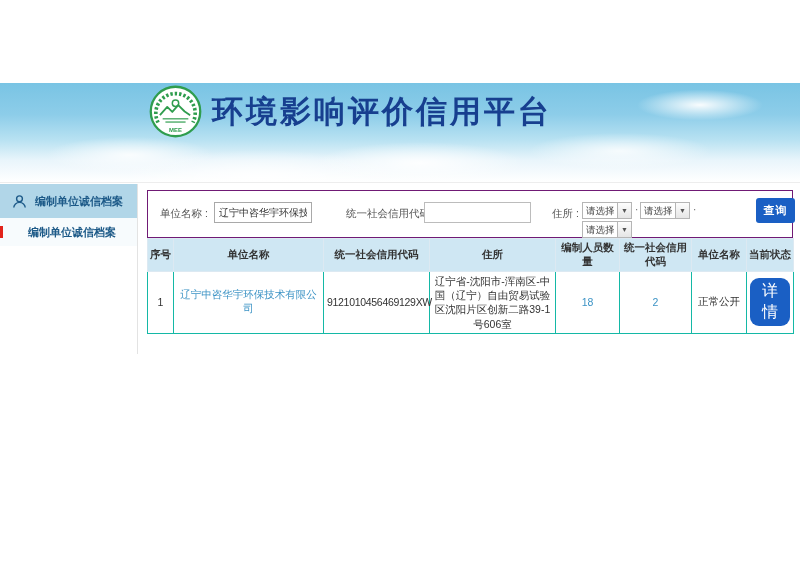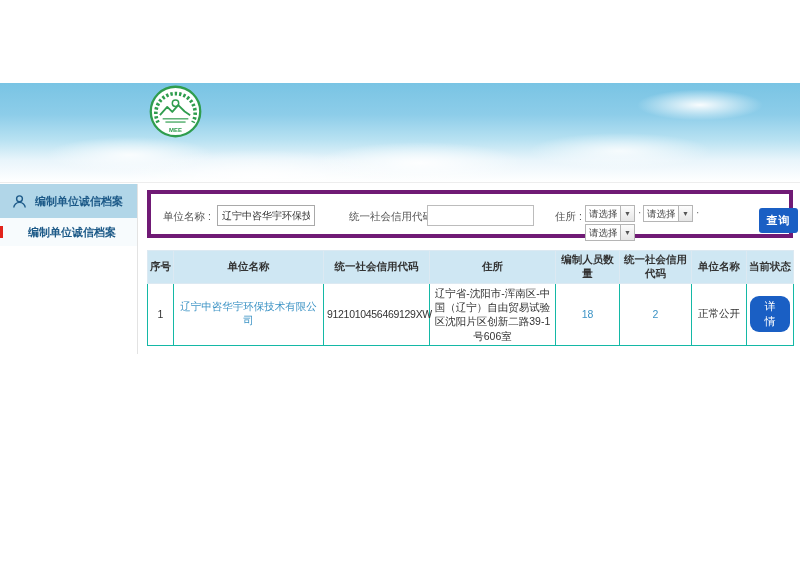--- a/index.html
+++ b/index.html
@@ -44,21 +44,21 @@
   .sidebar-head .icon { margin-right:8px; display:flex; }
   .sidebar-item {
     position:relative; height:28px; display:flex; align-items:center;
     padding-left:28px; background:#f7fbfd; color:#1d5a88;
     font-weight:bold; font-size:11px; cursor:pointer;
   }
   .red-marker { position:absolute; left:0; top:8px; width:3px; height:12px; background:#e2231a; }
 
   
   .main { position:absolute; left:147px; top:190px; width:646px; }
-  .search-box { position:relative; height:48px; border:4px solid #701a75; background:#fff; }
+  .search-box { position:relative; height:48px; border:1px solid #701a75; background:#fff; }
   .sbx-label { position:absolute; font-size:10.5px; color:#555; white-space:nowrap; }
   .lbl-unit  { left:12px;  top:16px; }
   .lbl-code  { left:198px; top:16px; }
   .lbl-addr  { left:404px; top:16px; }
   .inp {
     position:absolute; height:21px; border:1px solid #a9a9a9; background:#fff;
     font-size:10px; color:#333; padding:0 4px; font-family:inherit;
   }
   .inp-unit { left:66px;  top:11px; width:98px; }
   .inp-code { left:276px; top:11px; width:107px; border-color:#bcbcbc; }
@@ -72,58 +72,59 @@
   }
   .sel-arrow {
     width:14px; border:1px solid #b5b5b5; border-left:none;
     background:linear-gradient(#fdfdfd,#e6e6e6); color:#555; font-size:7px;
     display:flex; align-items:center; justify-content:center;
   }
   .dot-sep { position:absolute; font-size:10px; color:#666; }
   .dot-1 { left:487px; top:13px; }
   .dot-2 { left:545px; top:13px; }
   .query-btn {
-    position:absolute; left:608px; top:14px; width:39px; height:25px;
+    position:absolute; left:608px; top:7px; width:39px; height:25px;
     background:#1a5fc4; color:#fff; border:none; border-radius:3px;
     font-size:11px; font-weight:bold; cursor:pointer; font-family:inherit;
     letter-spacing:1px;
   }
 
   
-  .result-table { margin-top:12px; width:646px; border-collapse:collapse; table-layout:fixed;padding-left:40px; }
+  .result-table { margin-top:0; width:646px; border-collapse:collapse; table-layout:fixed;padding-left:40px; }
   .result-table th {
     background:#cfe7f3; height:23px; font-size:10.5px; font-weight:bold; color:#333;
     border:1px solid #dce9f2; text-align:center; padding:2px;
   }
   .result-table td {
     background:#fff; height:42px; font-size:10.5px; color:#333;
     border:1px solid #14b8a6; text-align:center; vertical-align:middle; padding:2px 3px;
   }
   .addr-cell { font-size:10px; line-height:1.35; }
   .code-cell { letter-spacing:-0.3px; }
   .cell-link { color:#3c93c5; cursor:pointer; text-decoration:none; }
   .detail-btn {
     background:#1a5fc4; color:#fff; border:none; border-radius:9px;
-    font-size:11px; padding:3px 10px; cursor:pointer; font-family:inherit;
+    font-size:16px; padding:3px 10px; cursor:pointer; font-family:inherit;
   }
 </style>
 </head>
 <body>
 
 <div class="banner">
   <div class="brand">
     <svg class="logo-svg" viewBox="0 0 60 60">
       <circle cx="30" cy="30" r="27" fill="#ffffff" stroke="#2f9d4e" stroke-width="2.5"></circle>
       <path d="M11,42 A21.5,21.5 0 1,1 49,42" fill="none" stroke="#2f9d4e" stroke-width="4" stroke-dasharray="2.6,2.2"></path>
       <circle cx="30" cy="21" r="3.5" fill="none" stroke="#2f9d4e" stroke-width="1.6"></circle>
       <path d="M13,34 L21,25 L26.5,30.5 L33,23 L40,30 L46,34" fill="none" stroke="#2f9d4e" stroke-width="2" stroke-linejoin="round"></path>
       <path d="M16,38 h28" stroke="#2f9d4e" stroke-width="1.3"></path>
       <path d="M19,41.5 h22" stroke="#2f9d4e" stroke-width="1.3"></path>
       <text x="30" y="52.5" font-size="6.5" font-weight="bold" fill="#2f9d4e" text-anchor="middle">MEE</text>
     </svg>
+    <div class="site-title">环境影响评价信用平台</div>
   </div>
 </div>
 
 <div class="sidebar">
   <div class="sidebar-head">
     <span class="icon">
       <svg width="15" height="15" viewBox="0 0 15 15">
         <circle cx="7.5" cy="4.8" r="2.9" fill="none" stroke="#1d5a88" stroke-width="1.4"></circle>
         <path d="M1.8,13.6 a5.7,5.2 0 0,1 11.4,0" fill="none" stroke="#1d5a88" stroke-width="1.4"></path>
       </svg>

